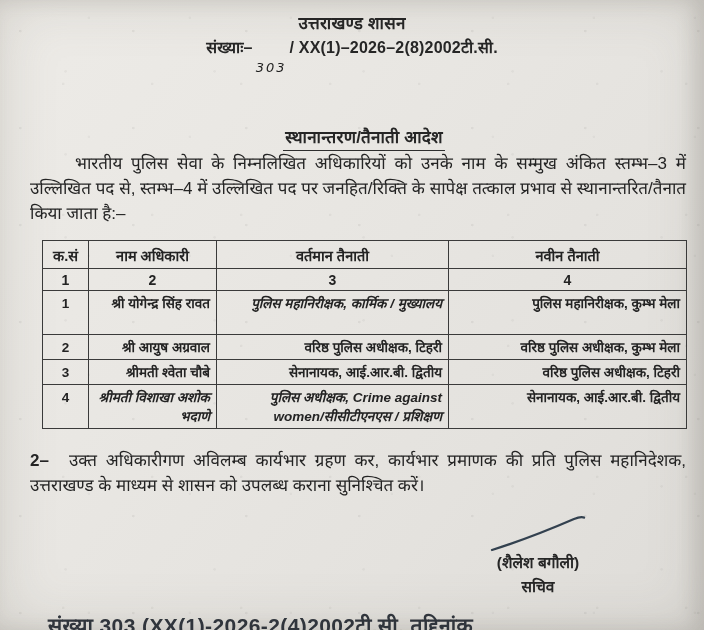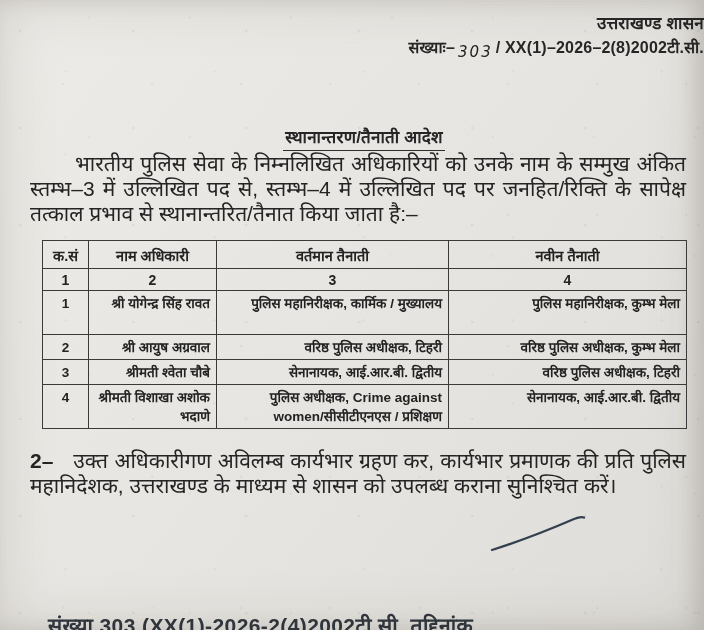--- a/index.html
+++ b/index.html
@@ -16,57 +16,57 @@
   .page::before {
     content:""; position:absolute; inset:0; pointer-events:none; opacity:.55;
     background-image:
       radial-gradient(circle at 18% 32%, rgba(60,58,54,.12) 0 1px, transparent 1.6px),
       radial-gradient(circle at 71% 64%, rgba(60,58,54,.10) 0 1px, transparent 1.6px),
       radial-gradient(circle at 44% 86%, rgba(60,58,54,.09) 0 1px, transparent 1.6px),
       radial-gradient(circle at 88% 15%, rgba(60,58,54,.08) 0 1px, transparent 1.6px);
     background-size: 113px 97px, 89px 131px, 149px 83px, 101px 119px;
   }
 
-  .header { position:absolute; top:12px; left:0; width:100%; text-align:right; }
+  .header { position:absolute; top:12px; left:0; width:100%; text-align:center; }
   .header .h-line { line-height:24px; font-weight:700; font-size:16px; letter-spacing:.2px; }
   .header .h-line.org { font-size:17px; }
 
   .hand {
     font-family:"DejaVu Sans", cursive, sans-serif;
-    font-style:italic; font-weight:400; font-size:15px;
-    letter-spacing:2px; padding:0 3px; position:relative; top:4px; color:#1f1f1f;margin-top:28px;
+    font-style:italic; font-weight:400; font-size:13px;
+    letter-spacing:2px; padding:0 3px; position:relative; top:19px; color:#1f1f1f;margin-top:28px;
   }
 
   .order-title-wrap { position:absolute; top:125px; left:0; width:100%; text-align:center; }
   .order-title {
     display:inline-block; font-size:17px; font-weight:700;
     border-bottom:1.6px solid #2e2e2e; padding:0 2px 2px 2px; letter-spacing:.2px;margin-left:24px;
   }
 
-  .para { position:absolute; left:30px; width:656px; font-size:21px; line-height:25px;
+  .para { position:absolute; left:30px; width:656px; font-size:17px; line-height:25px;
           text-align:justify; font-weight:500; color:#242424; }
   .para1 { top:151px; text-indent:45px; }
   .para2 { top:448px; }
   .para2 .p2-prefix { margin-right:20px; font-weight:700; }
 
   table.transfer {
     position:absolute; top:240px; left:42px; width:644px;
     border-collapse:collapse; table-layout:fixed;
     font-size:13.5px; color:#232323;
   }
   table.transfer td, table.transfer th {
     border:1.4px solid #3a3a3a; padding:2px 6px; font-weight:600;
   }
   table.transfer th { font-size:14.5px; font-weight:700; text-align:center; height:28px; }
   tr.colnum-row td { text-align:center; font-weight:700; height:22px; font-size:14px; }
   tr.data-row td { vertical-align:top; padding-top:3px; line-height:19px;text-align:right; }
   tr.data-row td.sn { text-align:center; font-weight:700; }
   tr.data-row.tall { height:44px; }
   tr.data-row.short { height:22px; }
-  td.jst { text-align:justify; }
+  td.jst { text-align:justify;font-style:italic; }
 
   .signature-block { position:absolute; left:458px; top:551px; width:160px; text-align:center; }
   .signature-block .sig-name { font-size:15.5px; font-weight:700; line-height:24px; }
   .signature-block .sig-desig { font-size:15.5px; font-weight:700; line-height:23px; }
 
   .sig-stroke { position:absolute; left:486px; top:506px; }
 
   .footer-partial {
     position:absolute; left:48px; top:611px; width:640px;
     font-size:21px; font-weight:700; letter-spacing:.4px; color:#30353c;
@@ -139,16 +139,20 @@
     </table>
 
   <div class="para para2">
     <span class="p2-prefix">2–</span><span>उक्त अधिकारीगण अविलम्ब कार्यभार ग्रहण कर, कार्यभार प्रमाणक की प्रति पुलिस महानिदेशक, उत्तराखण्ड के माध्यम से शासन को उपलब्ध कराना सुनिश्चित करें।</span>
   </div>
 
   <svg class="sig-stroke" width="104" height="48" viewBox="0 0 104 48">
     <path d="M6,44 C28,37 58,26 88,13 C92,11.3 96,10.4 98,11.6" fill="none" stroke="#33414f" stroke-width="2.3" stroke-linecap="round"></path>
   </svg>
 
+  <div class="signature-block">
+    <div class="sig-name">(शैलेश बगौली)</div>
+    <div class="sig-desig">सचिव</div>
+  </div>
 
   <div class="footer-partial">संख्या 303 (XX(1)-2026-2(4)2002टी.सी. तद्दिनांक</div>
 
 </div>
 
 </body></html>

